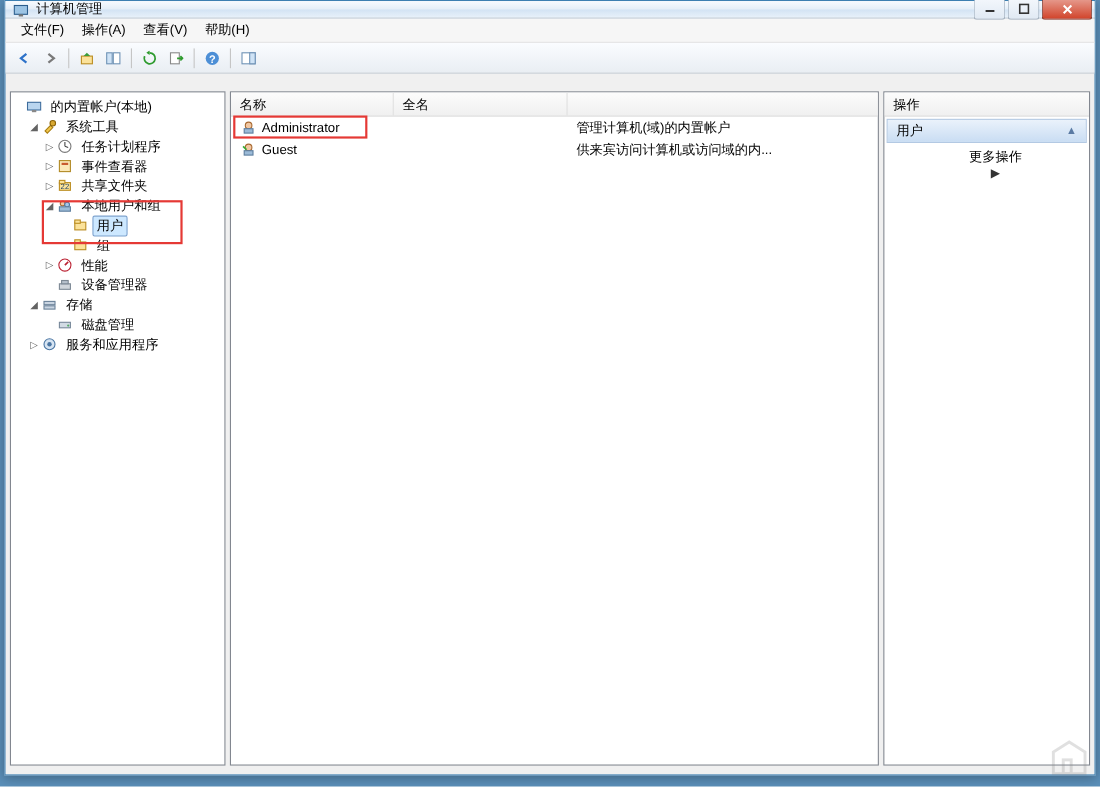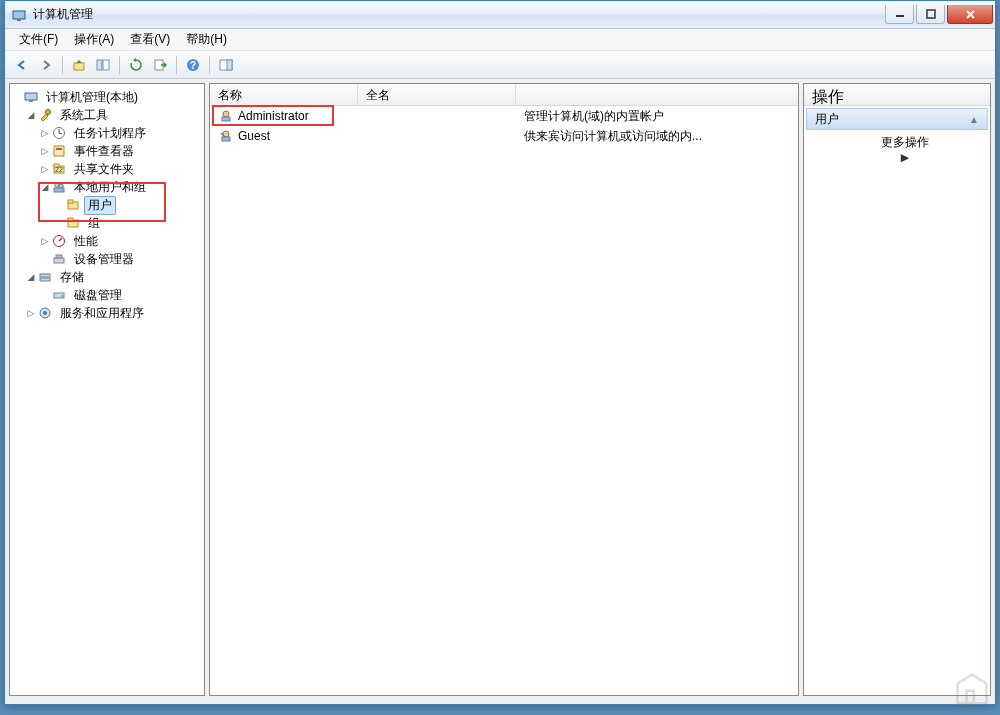--- a/index.html
+++ b/index.html
@@ -5,21 +5,21 @@
 * { margin: 0; padding: 0; box-sizing: border-box; font-family: "Microsoft YaHei", "Segoe UI", Tahoma, sans-serif; }
 body { background: #5b8fb9; width: 1000px; height: 715px; overflow: hidden; position: relative; }
 
 .window {
   position: absolute; left: 4px; top: 0; width: 992px; height: 705px;
   background: #f0f0f0; border: 1px solid #3c7fb1;
   box-shadow: 0 2px 10px rgba(0,0,0,0.3);
 }
 
 .titlebar {
-  height: 28px; display: flex; align-items: center;
+  height: 16px; display: flex; align-items: center;
   background: linear-gradient(to bottom, #f7fbff 0%, #e6eff8 45%, #d4e4f4 55%, #e8f1fa 100%);
   border-bottom: 1px solid #b9c7d4; padding-left: 6px;
 }
 .titlebar .app-icon { width: 16px; height: 16px; margin-right: 6px; display: flex; align-items: center; justify-content: center; }
 .titlebar .title-text { font-size: 12px; color: #000; }
 .win-controls { margin-left: auto; display: flex; }
 .win-btn { width: 29px; height: 19px; border: 1px solid #a5b2c0; border-top: none; margin-right: 2px;
   background: linear-gradient(#f3f7fc,#e1eaf4); display: flex; align-items: center; justify-content: center;
   font-size: 10px; color: #333; border-radius: 0 0 3px 3px; }
 .win-btn.close { background: linear-gradient(#e69c8f,#d1442b); border-color: #8a3b2f; color: #fff; width: 46px; }
@@ -49,21 +49,21 @@
 .tree-row.selected .node-label { background: #cde8ff; border-color: #7da2ce; }
 
 .list-header { display: flex; height: 22px; background: linear-gradient(#fcfcfc,#f0f0f0); border-bottom: 1px solid #d8d8d8; font-size: 12px; }
 .list-header .col { padding: 3px 8px; border-right: 1px solid #e0e0e0; }
 .list-body { font-size: 12px; }
 .list-row { display: flex; height: 20px; align-items: center; }
 .list-row .col { padding: 0 8px; display: flex; align-items: center; }
 .list-row .row-icon { width: 16px; height: 16px; margin-right: 4px; display: flex; align-items: center; justify-content: center; }
 
 .actions-header { height: 22px; background: linear-gradient(#fcfcfc,#f0f0f0); border-bottom: 1px solid #d8d8d8;
-  font-size: 16px; padding: 3px 8px; }
+  font-size: 12px; padding: 3px 8px; }
 .actions-section-title { height: 22px; background: linear-gradient(#eaf2fb,#c9ddf3); border: 1px solid #b3c9e3;
   margin: 2px; font-size: 12px; padding: 2px 8px; display: flex; align-items: center; justify-content: space-between; }
 .actions-item { height: 22px; font-size: 12px; padding: 2px 8px 2px 24px; display: flex; align-items: center; justify-content: space-between; flex-direction: column; }
 
 .highlight-box { border: 2px solid #e53935; position: absolute; pointer-events: none; }
 
 .ind { display: inline-block; }
 .i0 { width: 0; }
 .i1 { width: 14px; }
 .i2 { width: 28px; }
@@ -176,21 +176,21 @@
 
         <div class="tree-row">
           <span class="ind i0"></span>
             <span class="toggle empty">▶</span>
           <span class="node-icon">
               <svg width="14" height="14">
                 <rect x="1" y="3" width="12" height="7" fill="#b9d5ef" stroke="#3c6c9c"></rect>
                 <rect x="5" y="10" width="4" height="2" fill="#888"></rect>
               </svg>
             </span>
-          <span class="node-label">计算机管理(本地)</span>
+          <span class="node-label">的内置帐户(本地)</span>
         </div>
 
         <div class="tree-row">
           <span class="ind i1"></span>
             <span class="toggle">◢</span>
           <span class="node-icon">
               <svg width="14" height="14">
                 <path d="M3 11 L8 6 L10 8 L5 13 Z" fill="#f2c84b" stroke="#a87c10"></path>
                 <circle cx="10" cy="4" r="2.5" fill="#d8a832" stroke="#8a6408"></circle>
               </svg>

